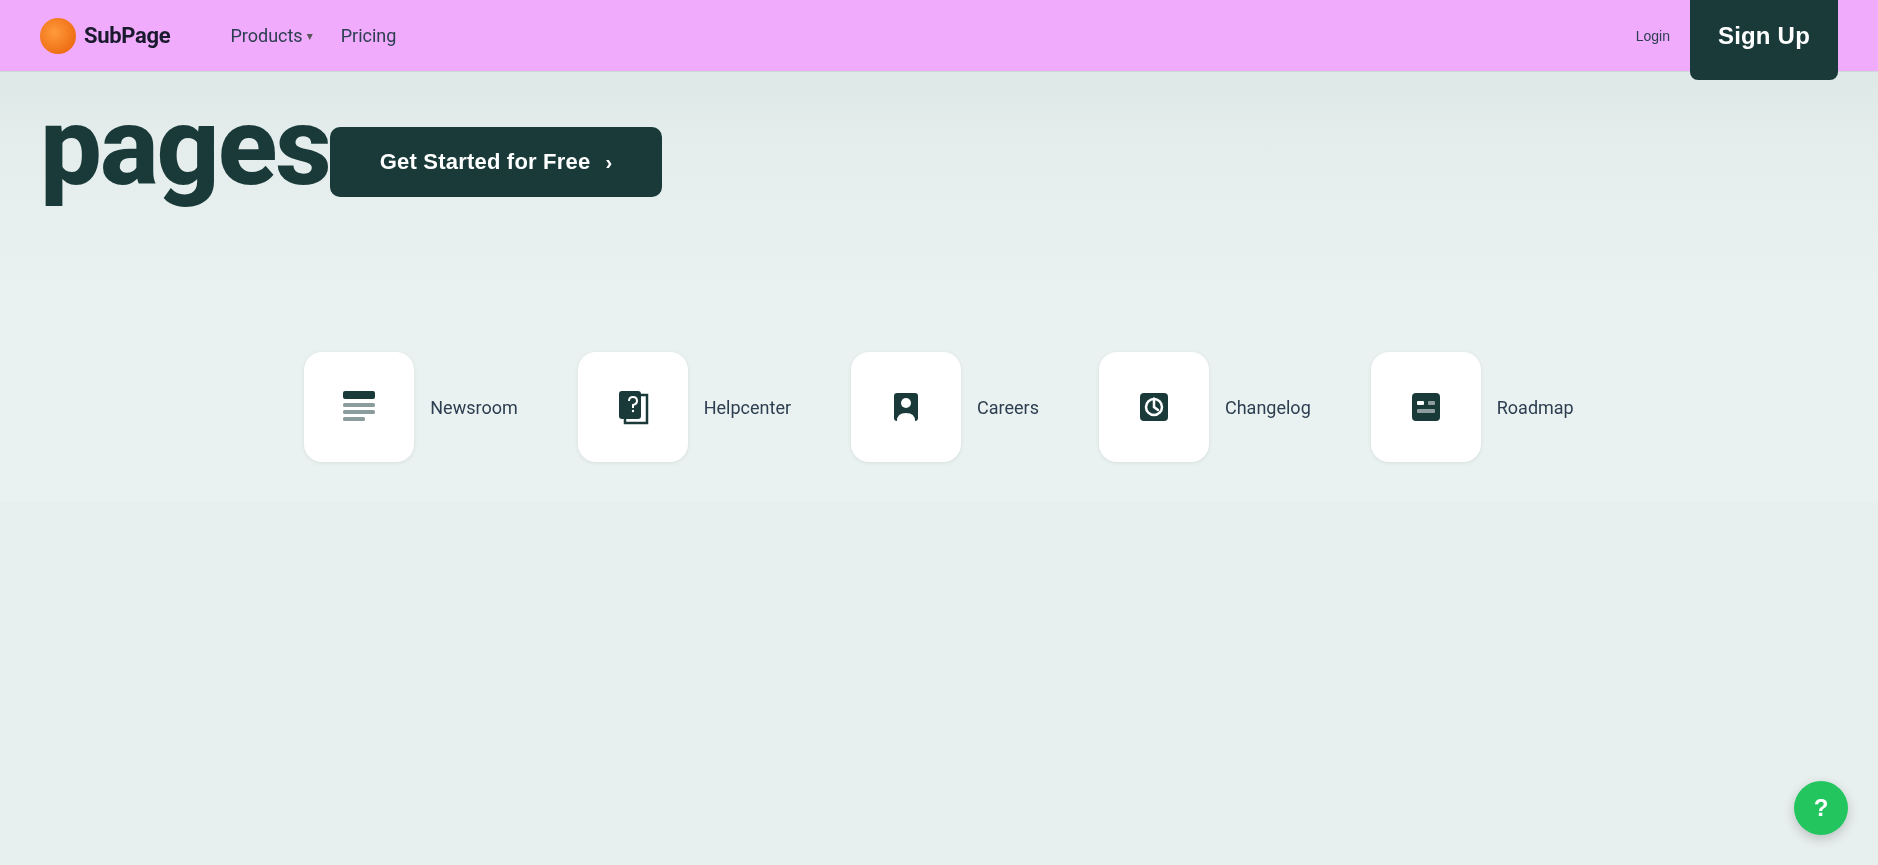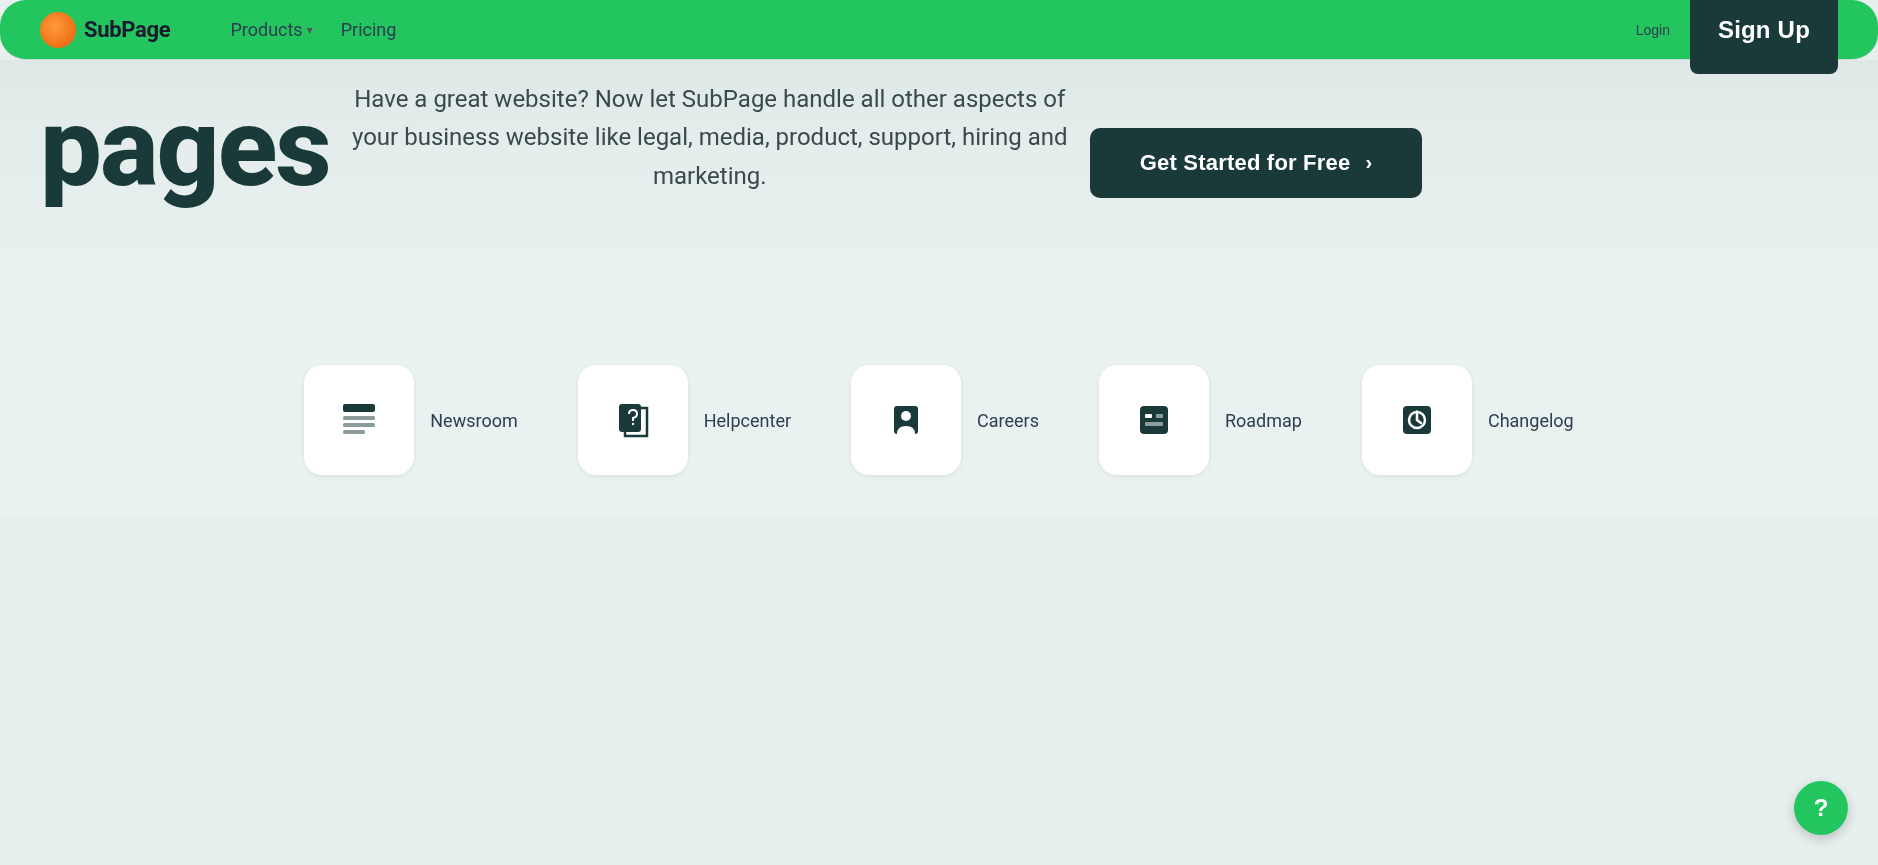--- a/index.html
+++ b/index.html
@@ -13,24 +13,23 @@
       background: #e8f0ef;
       min-height: 865px;
       width: 1878px;
     }
 
     
     .navbar {
       display: flex;
       align-items: center;
       padding: 0 40px;
-      height: 60px;
-      background: #22c55e;
+      height: 72px;
+      background: #f0abfc;
       border-bottom: 1px solid #cdd9d8;
-      border-radius: 26px;
     }
 
     .logo-container {
       display: flex;
       align-items: center;
       gap: 8px;
       text-decoration: none;
     }
 
     .logo-icon {
@@ -234,21 +233,20 @@
   </div>
 
   <div class="nav-spacer"></div>
 
   <button class="login-btn">Login</button>
   <button class="signup-btn">Sign Up</button>
 </nav>
 
 <section class="hero">
   <h1 class="hero-title">pages</h1>
-  <p class="hero-subtitle">Have a great website? Now let SubPage handle all other aspects of your business website like legal, media, product, support, hiring and marketing.</p>
   <button class="cta-button">
     <span>Get Started for Free</span>
     <span class="cta-arrow">›</span>
   </button>
 </section>
 
 <section class="features">
 
   <div class="feature-item">
     <div class="feature-icon-box">
@@ -282,36 +280,36 @@
         <path d="M13 36 Q13 28 22 28 Q31 28 31 36" fill="white"></path>
       </svg>
     </div>
     <span class="feature-label">Careers</span>
   </div>
 
   <div class="feature-item">
     <div class="feature-icon-box">
       <svg class="icon-svg" viewBox="0 0 44 44">
         <rect x="8" y="8" width="28" height="28" rx="4"></rect>
+        <path d="M22 16 L22 22 L26 25" stroke="white" stroke-width="2.5" fill="none" stroke-linecap="round"></path>
+        <path d="M22 12 L22 16" stroke="white" stroke-width="2" opacity="0.5"></path>
+        <circle cx="22" cy="22" r="8" stroke="white" stroke-width="2.5" fill="none"></circle>
+      </svg>
+    </div>
+    <span class="feature-label">Changelog</span>
+  </div>
+
+  <div class="feature-item">
+    <div class="feature-icon-box">
+      <svg class="icon-svg" viewBox="0 0 44 44">
+        <rect x="8" y="8" width="28" height="28" rx="4"></rect>
         <rect x="13" y="16" width="7" height="4" rx="1" fill="white"></rect>
         <rect x="24" y="16" width="7" height="4" rx="1" fill="white" opacity="0.5"></rect>
         <rect x="13" y="24" width="18" height="4" rx="1" fill="white" opacity="0.5"></rect>
       </svg>
     </div>
     <span class="feature-label">Roadmap</span>
   </div>
 
-  <div class="feature-item">
-    <div class="feature-icon-box">
-      <svg class="icon-svg" viewBox="0 0 44 44">
-        <rect x="8" y="8" width="28" height="28" rx="4"></rect>
-        <path d="M22 16 L22 22 L26 25" stroke="white" stroke-width="2.5" fill="none" stroke-linecap="round"></path>
-        <path d="M22 12 L22 16" stroke="white" stroke-width="2" opacity="0.5"></path>
-        <circle cx="22" cy="22" r="8" stroke="white" stroke-width="2.5" fill="none"></circle>
-      </svg>
-    </div>
-    <span class="feature-label">Changelog</span>
-  </div>
-
 
 </section>
 
 <button class="help-button">?</button>
 
 </body></html>

